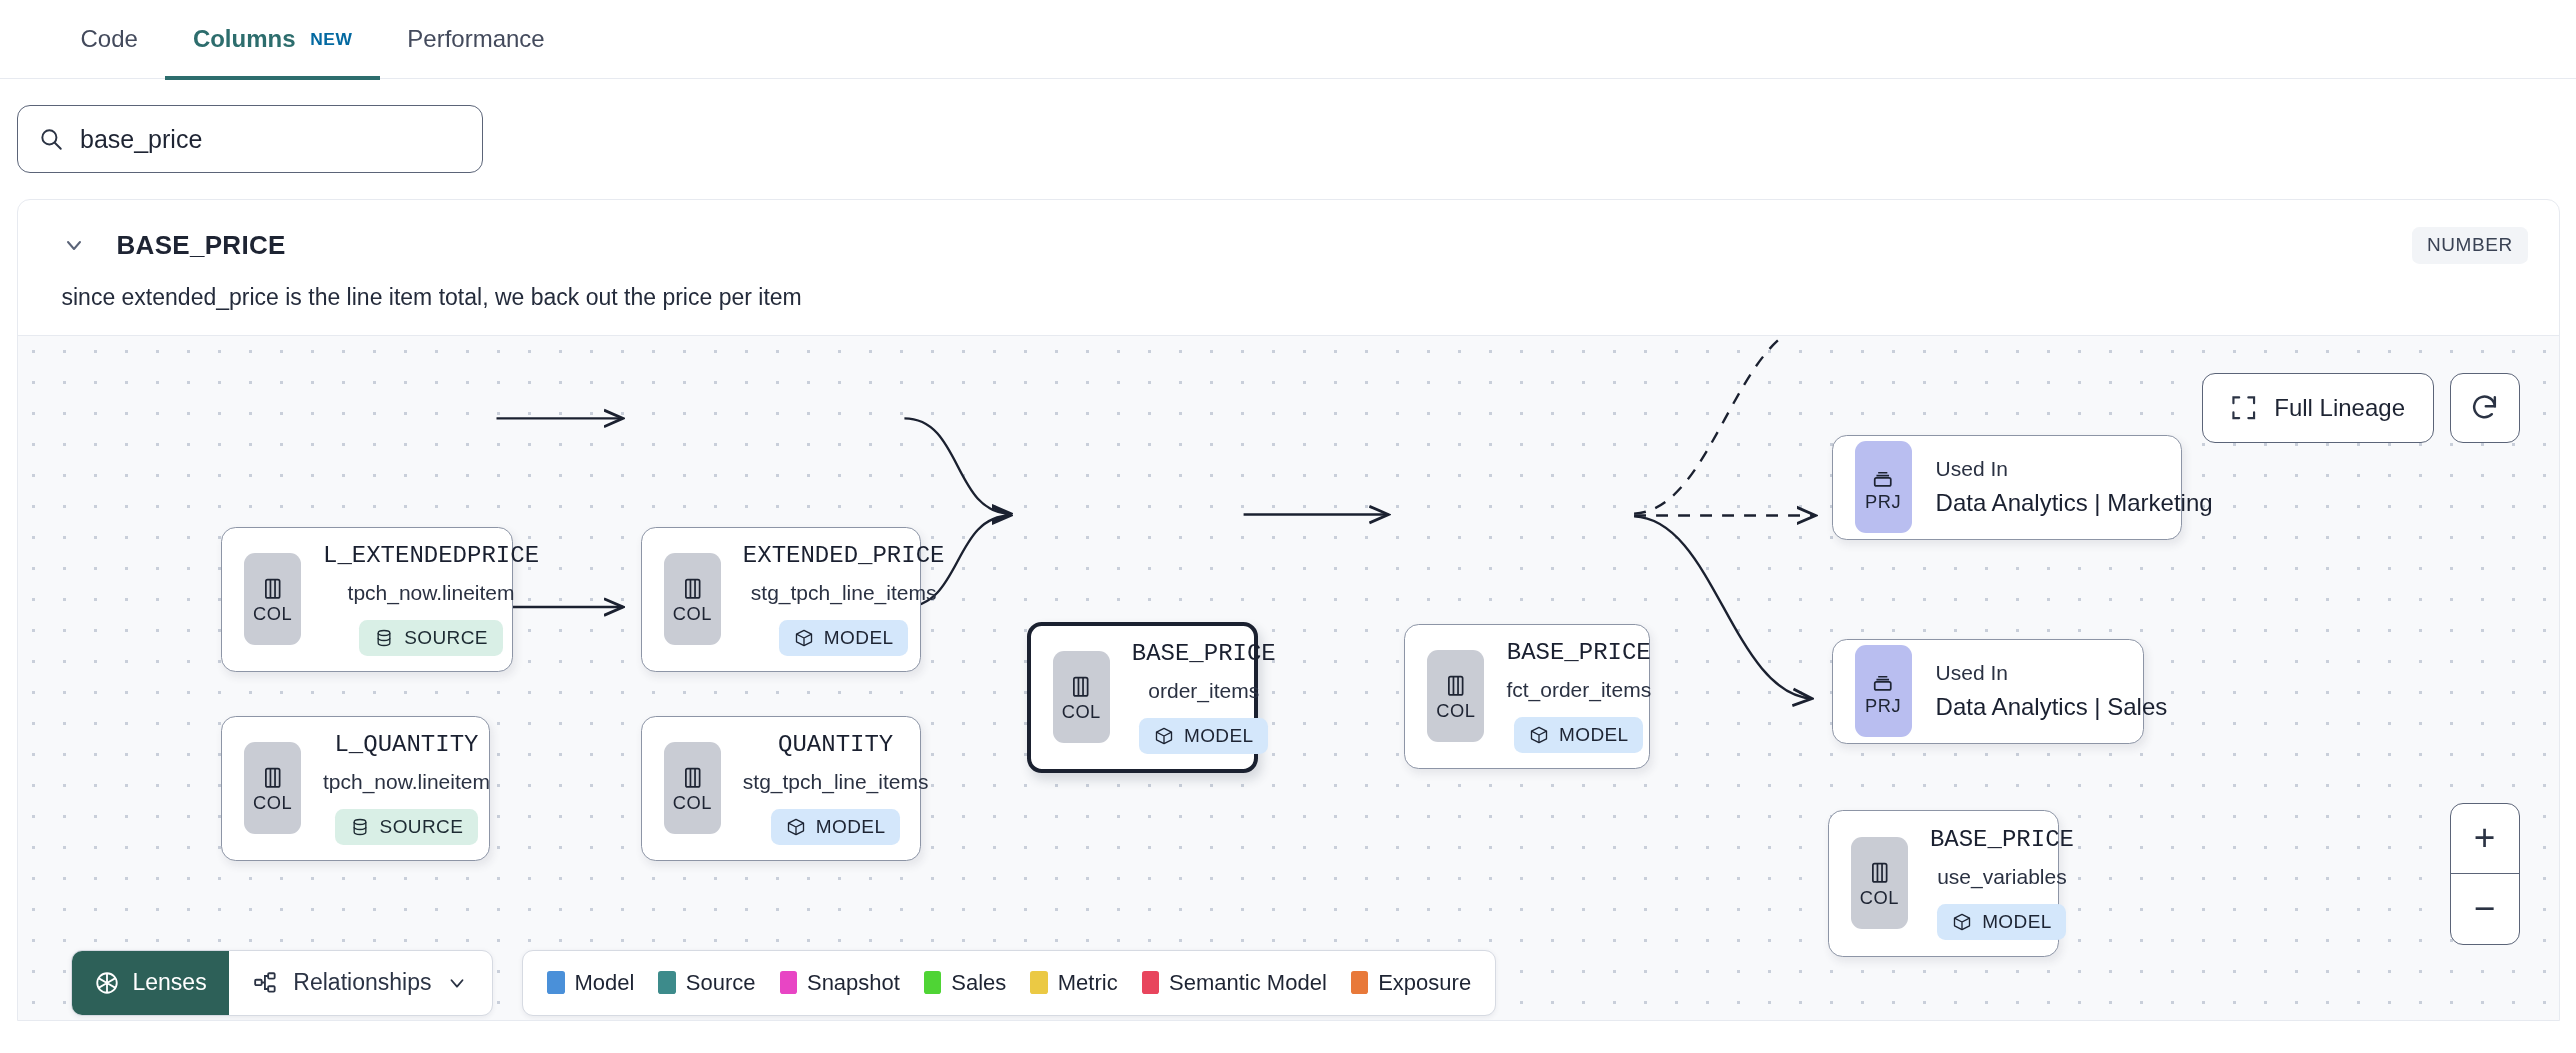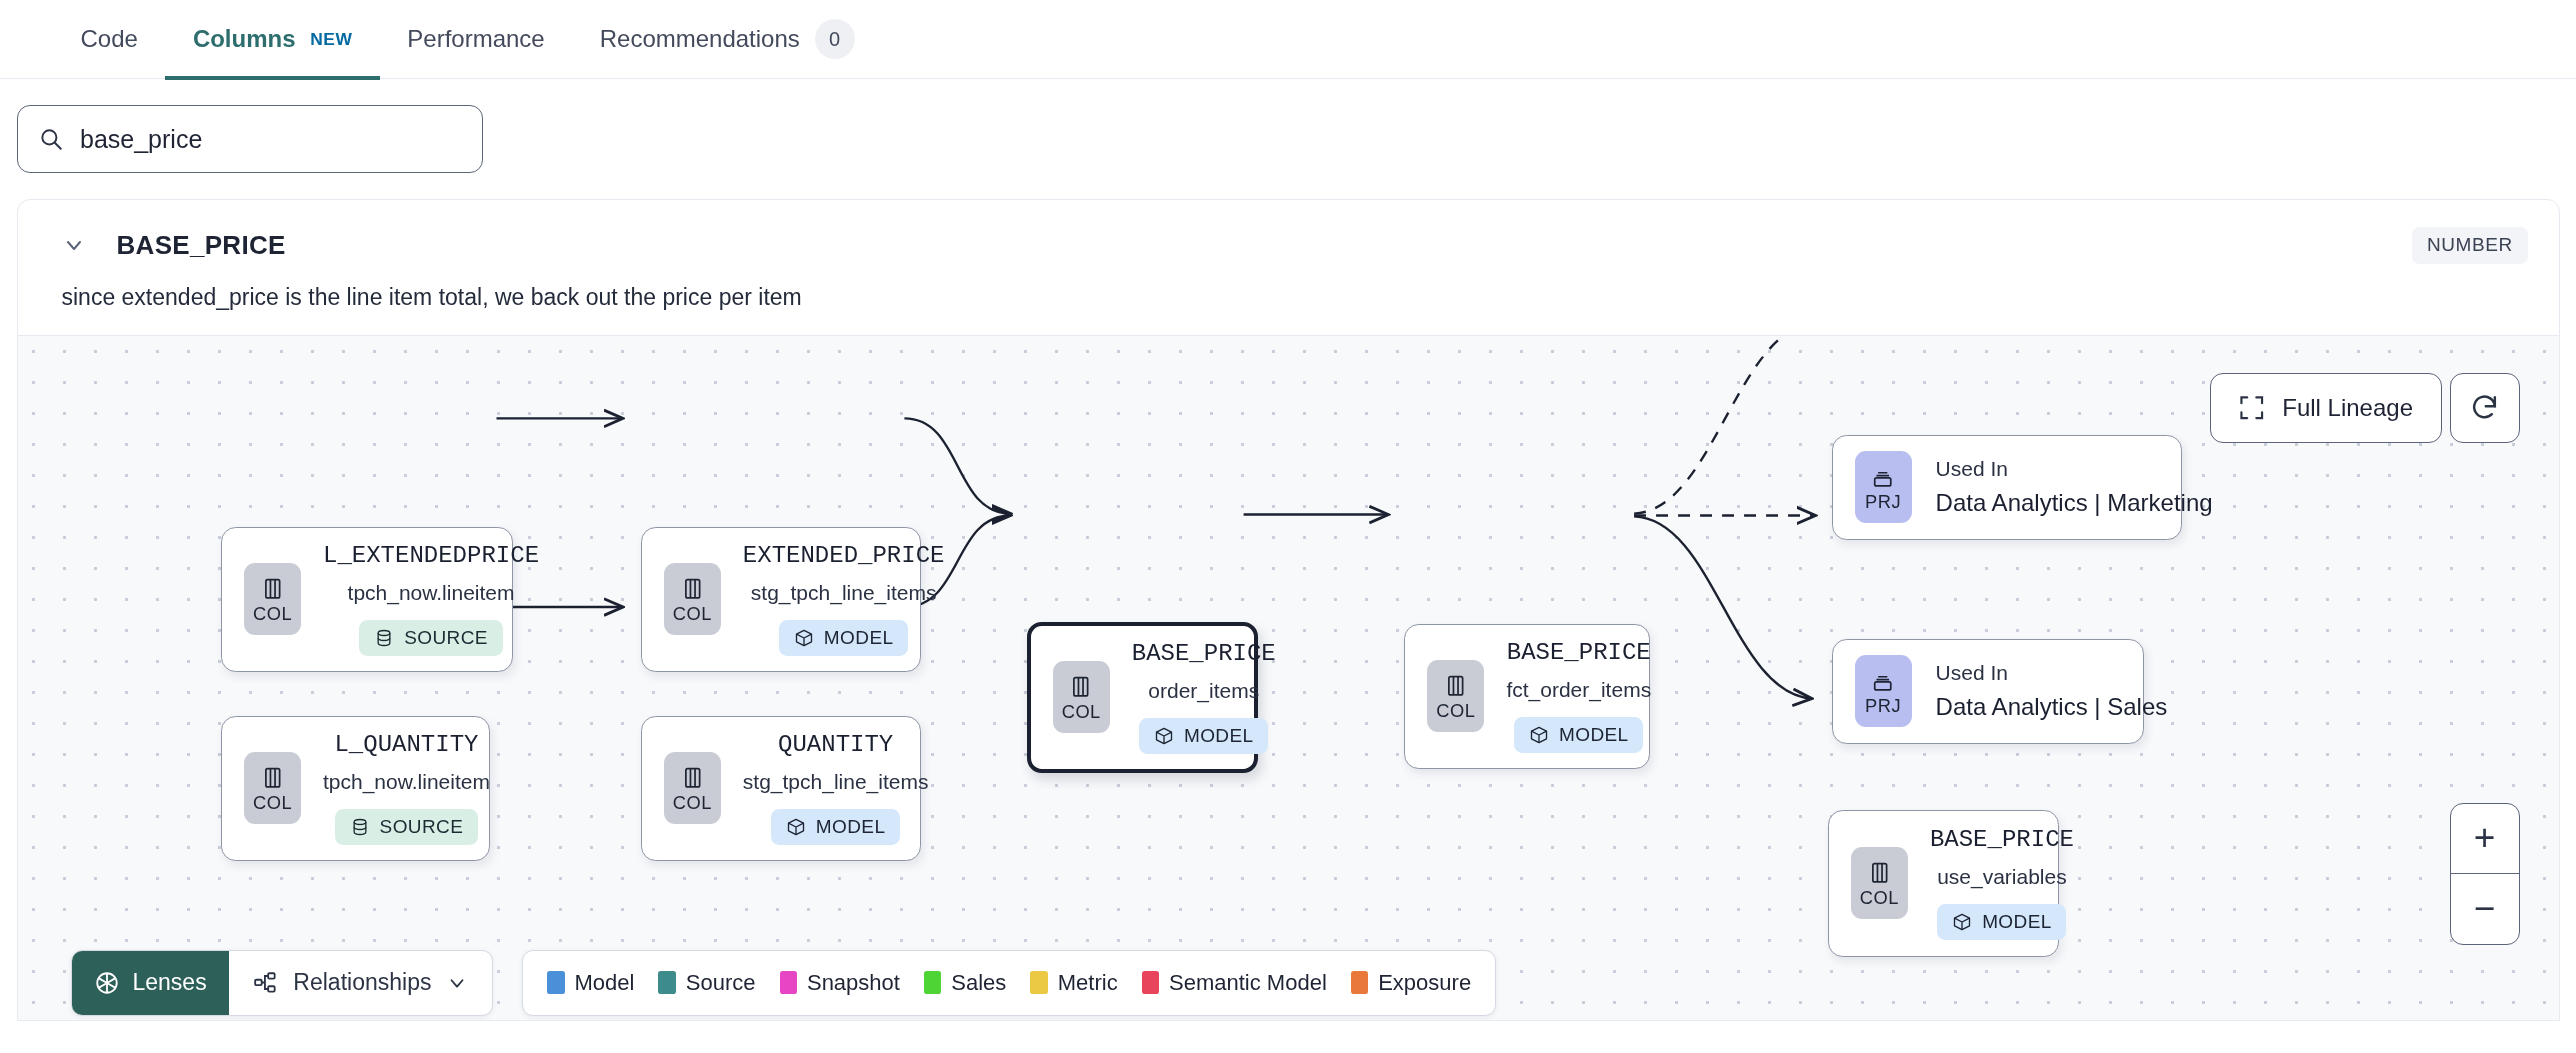--- a/index.html
+++ b/index.html
@@ -130,21 +130,21 @@
     display: flex;
     align-items: center;
     box-shadow: 2.8px 4.6px 8.3px rgba(40,48,70,.09);
   }
   .node.selected {
     border: 4.6px solid #1b2130;
     box-shadow: 3.7px 6.4px 11px rgba(40,48,70,.16);
   }
   .node-chip {
     flex: none;
-    width: 57px; height: 72px;
+    width: 57px; height: 92px;
     border-radius: 11px;
     background: #c9ccd4;
     display: flex; flex-direction: column;
     align-items: center; justify-content: center;
     gap: 1.8px;
     margin-left: 22px;
   }
   .node-chip.prj { background: #b9bef0; }
   .node-chip .chiplabel { font-size: 18.3px; color: #1e2433; letter-spacing: 0.5px; line-height: 1; }
   .node-body { padding-left: 22px; padding-right: 18.3px; }
@@ -162,21 +162,21 @@
   .tag-model  { background: #d4e7fb; color: #1d2433; }
   .node.col-node { flex-direction: row; }
   .node.col-node .node-body { display: flex; flex-direction: column; align-items: center; }
   .node.prj-node .node-body { padding-left: 24px; }
   .prj-used { font-size: 21px; color: #2a3142; }
   .prj-name { font-size: 24px; color: #1a2030; margin-top: 8.3px; white-space: nowrap; }
 
   
   .ctl-topright {
     position: absolute; top: 37px; right: 39px;
-    display: flex; align-items: center; gap: 8px;
+    display: flex; align-items: center; gap: 16px;
   }
   .btn-pill {
     display: flex; align-items: center; gap: 16.5px;
     height: 70px; padding: 0 27.5px;
     background: #fff;
     border: 1.8px solid #5b6478;
     border-radius: 13px;
     font-size: 24px; color: #1e2433;
     cursor: pointer;
   }
@@ -249,24 +249,20 @@
 <div class="tabbar">
     <div class="tab">
       <span>Code</span>
     </div>
     <div class="tab active">
       <span>Columns</span>
       <span class="tab-new">NEW</span>
     </div>
     <div class="tab">
       <span>Performance</span>
-    </div>
-    <div class="tab">
-      <span>Recommendations</span>
-      <span class="tab-count">0</span>
     </div>
   </div>
 
 <div class="search-wrap">
   <div class="search-box">
     <span class="ico">
       <svg width="26" height="26" viewBox="0 0 24 24" fill="none" stroke="#2b3344" stroke-width="1.8">
         <circle cx="10.5" cy="10.5" r="6.5"></circle>
           <line x1="15.5" y1="15.5" x2="21" y2="21" stroke-linecap="round"></line>
       </svg>

